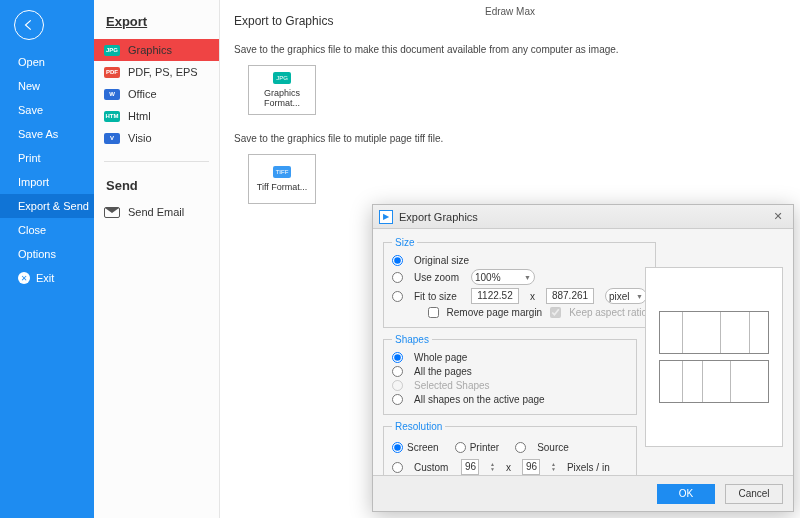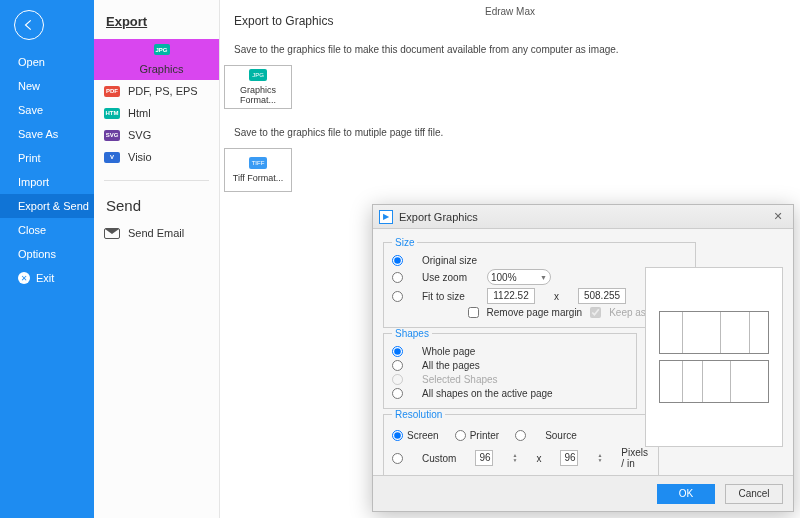--- a/index.html
+++ b/index.html
@@ -8,46 +8,46 @@
 .back-btn { width: 30px; height: 30px; border: 1.5px solid #fff; border-radius: 50%; margin: 10px 0 10px 14px; display: flex; align-items: center; justify-content: center; cursor: pointer; }
 .back-btn svg { width: 14px; height: 14px; }
 .side-item { padding: 6px 0 6px 18px; font-size: 11px; cursor: pointer; }
 .side-item.selected { background: #1074d6; }
 .exit-item { display:flex; align-items:center; gap:6px; }
 .exit-icon { width:12px; height:12px; background:#fff; border-radius:50%; display:inline-flex; align-items:center; justify-content:center; color:#1e8cf1; font-size:8px; }
 
 .panel { position:absolute; left:94px; top:0; width:126px; height:518px; background:#fcfcfc; border-right:1px solid #e5e5e5; }
 .panel-title { font-size:13px; font-weight:600; padding:14px 0 10px 12px;text-decoration:underline; }
 .format-item { display:flex; align-items:center; gap:8px; padding:5px 0 5px 10px; font-size:11px; cursor:pointer; }
-.format-item.selected { background:#d946ef;flex-direction:column; }
+.format-item.selected { background:#ef4444; }
 .fi-icon { width:16px; height:11px; border-radius:2px; display:flex; align-items:center; justify-content:center; color:#fff; font-size:6px; font-weight:bold; }
 .panel-divider { height:1px; background:#e0e0e0; margin:12px 10px; }
-.send-title { font-size:15px; font-weight:400; padding:4px 0 8px 12px; }
+.send-title { font-size:13px; font-weight:700; padding:4px 0 8px 12px; }
 
 .main { position:absolute; left:220px; top:0; right:0; height:518px; background:#fff; }
 .app-title { position:absolute; top:6px; left:0; right:0; text-align:center; font-size:10px; color:#555; pointer-events:none; }
 .mtitle { font-size:12px; padding:14px 0 10px 14px; }
 .desc { font-size:10px; color:#444; padding:6px 0 10px 14px; }
-.tile { width:68px; height:44px; border:1px solid #bbb; margin-left:4px; display:flex; flex-direction:column; align-items:center; justify-content:center; gap:4px; cursor:pointer; font-size:9px; text-align:center; }
+.tile { width:68px; height:50px; border:1px solid #bbb; margin-left:28px; display:flex; flex-direction:column; align-items:center; justify-content:center; gap:4px; cursor:pointer; font-size:9px; text-align:center; }
 .tile-icon { width:18px; height:12px; border-radius:2px; display:flex; align-items:center; justify-content:center; color:#fff; font-size:6px; }
 
 .dialog { position:absolute; left:372px; top:204px; width:422px; height:308px; background:#f5f5f5; border:1px solid #bbb; box-shadow:0 4px 20px rgba(0,0,0,0.25); }
 .dlg-titlebar { height:24px; background:linear-gradient(#f0f0f0,#e6e6e6); border-bottom:1px solid #ccc; display:flex; align-items:center; padding:0 6px; font-size:11px; }
 .dlg-titlebar .sq { width:14px; height:14px; border:1px solid #1e8cf1; background:#fff; color:#1e8cf1; font-size:8px; display:flex; align-items:center; justify-content:center; margin-right:6px; }
 .dlg-close { margin-left:auto; width:18px; text-align:center; cursor:pointer; color:#666; }
 .dlg-body { position:absolute; top:24px; left:0; right:0; bottom:36px; padding:8px 10px; }
 .dlg-left { float:left; width:254px; }
 .dlg-right { float:right; width:138px; height:180px; border:1px solid #ccc; background:#fff; margin-top:30px; display:flex; align-items:center; justify-content:center; }
 .preview { width:110px; height:92px; display:flex; flex-direction:column; gap:6px; }
 .preview-row { flex:1; border:1px solid #888; display:flex; }
 .preview-row div { border-right:1px solid #bbb; }
 .preview-row div:last-child { border-right:none; }
-fieldset { border:1px solid #ccc; padding:4px 8px 6px 8px; font-size:10px; background:#f5f5f5; }
+fieldset { border:1px solid #ccc; padding:4px 8px 6px 8px; margin-bottom:6px; font-size:10px; background:#f5f5f5; }
 legend { font-size:10px; color:#1e8cf1; padding:0 3px; }
-.row { display:flex; align-items:center; gap:19px; margin:3px 0; font-size:10px; }
+.row { display:flex; align-items:center; gap:11px; margin:3px 0; font-size:10px; }
 .row input[type=radio] { width:11px; height:11px; }
 .row input[type=checkbox] { width:11px; height:11px; }
 .sel, .txt { border:1px solid #bbb; background:#fff; font-size:10px; padding:1px 3px; height:16px; }
 .sel { width:64px; display:flex; justify-content:space-between; align-items:center;border-radius:8px; }
 .txt { width:48px; text-align:center; }
 .small-txt { width:18px; }
 .caret { font-size:7px; color:#777; }
 .muted { color:#aaa; }
 .dlg-footer { position:absolute; left:0; right:0; bottom:0; height:36px; background:#eee; border-top:1px solid #ccc; display:flex; justify-content:flex-end; align-items:center; gap:10px; padding:0 10px; }
 .btn { width:58px; height:20px; font-size:10px; display:flex; align-items:center; justify-content:center; cursor:pointer; border:1px solid #bbb; }
@@ -85,26 +85,26 @@
   <div id="formats">
       <div class="format-item selected">
         <span class="fi-icon" style="background: rgb(0, 181, 165);">JPG</span>
         <span>Graphics</span>
       </div>
       <div class="format-item">
         <span class="fi-icon" style="background: rgb(231, 76, 60);">PDF</span>
         <span>PDF, PS, EPS</span>
       </div>
       <div class="format-item">
+        <span class="fi-icon" style="background: rgb(44, 108, 214);">W</span>
+        <span>Office</span>
+      </div>
+      <div class="format-item">
         <span class="fi-icon" style="background: rgb(0, 181, 165);">HTM</span>
         <span>Html</span>
-      </div>
-      <div class="format-item">
-        <span class="fi-icon" style="background: rgb(107, 63, 160);">SVG</span>
-        <span>SVG</span>
       </div>
       <div class="format-item">
         <span class="fi-icon" style="background: rgb(44, 108, 214);">V</span>
         <span>Visio</span>
       </div>
     </div>
   <div class="panel-divider"></div>
   <div class="send-title">Send</div>
   <div class="format-item">
     <span style="width:16px;height:11px;border:1px solid #555;position:relative;border-radius:2px;">
@@ -149,21 +149,21 @@
           <span class="sel">
               <span>100%</span>
               <span class="caret">▼</span>
             </span>
         </div>
         <div class="row">
           <input type="radio" style="">
           <span style="width:46px">Fit to size</span>
           <span class="txt">1122.52</span>
           <span>x</span>
-          <span class="txt">508.255</span>
+          <span class="txt">887.261</span>
           <span class="sel" style="width:42px">
               <span>pixel</span>
               <span class="caret">▼</span>
             </span>
         </div>
         <div class="row" style="justify-content:flex-end;gap:8px">
           <input type="checkbox" style="">
           <span>Remove page margin</span>
           <input type="checkbox" checked="" disabled="" style="">
           <span class="muted">Keep aspect ratio</span>

